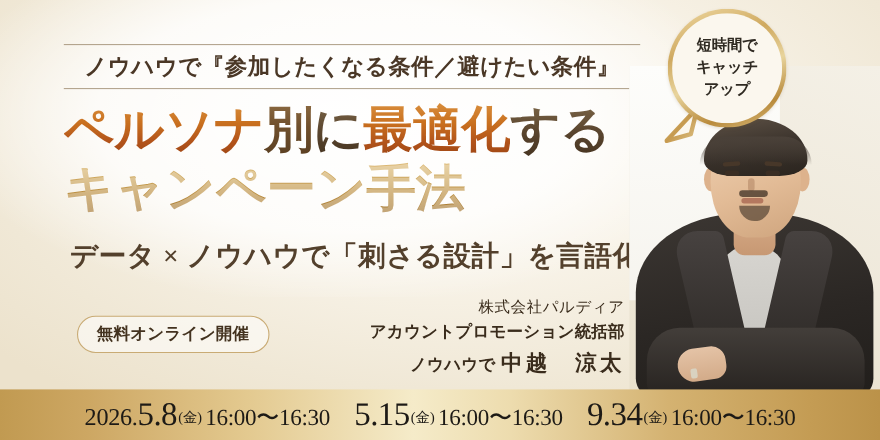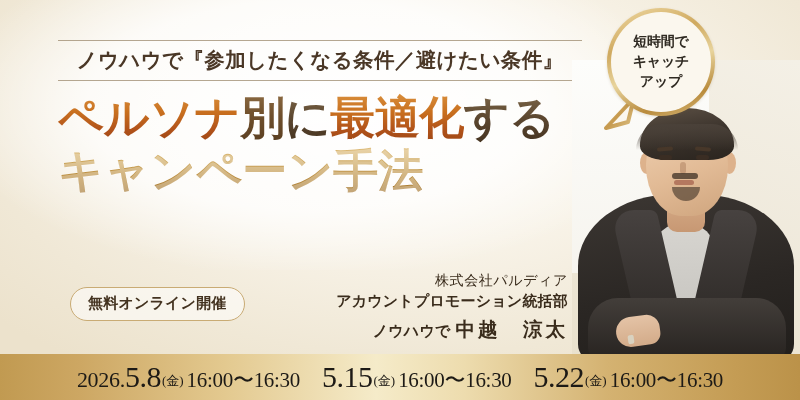--- a/index.html
+++ b/index.html
@@ -322,20 +322,21 @@
     <div class="rule"></div>
     <div class="eyebrow">ノウハウで『参加したくなる条件／避けたい条件』</div>
     <div class="rule"></div>
   </div>
 
   <div class="title-block">
     <div class="title-line title-line1"><span class="g-orange">ペルソナ</span><span class="g-brown">別</span><span class="g-dark">に</span><span class="g-orange">最適化</span><span class="g-dark">する</span></div>
     <div class="title-line title-line2"><span class="g-gold">キャンペーン手法</span></div>
   </div>
 
+  <div class="subtitle">データ × ノウハウで「刺さる設計」を言語化</div>
 
   <div class="badge">無料オンライン開催</div>
 
   <div class="speaker">
     <div class="speaker-company">株式会社パルディア</div>
     <div class="speaker-dept">アカウントプロモーション統括部</div>
     <div class="speaker-name"><span>ノウハウで</span><span class="nm">中越　涼太</span></div>
   </div>
 
   <svg class="bubble-tail" viewBox="0 0 34 34">
@@ -394,21 +395,21 @@
 
       <div class="date-item">
         <span class="d-year"></span>
           <span class="d-md">5.15</span>
           <span class="d-dow">(金)</span>
           <span class="d-time">16:00〜16:30</span>
       </div>
 
       <div class="date-item">
         <span class="d-year"></span>
-          <span class="d-md">5.22</span>
+          <span class="d-md">9.34</span>
           <span class="d-dow">(金)</span>
           <span class="d-time">16:00〜16:30</span>
       </div>
 
     </div>
   </div>
 
 </div>
 
 </body></html>

